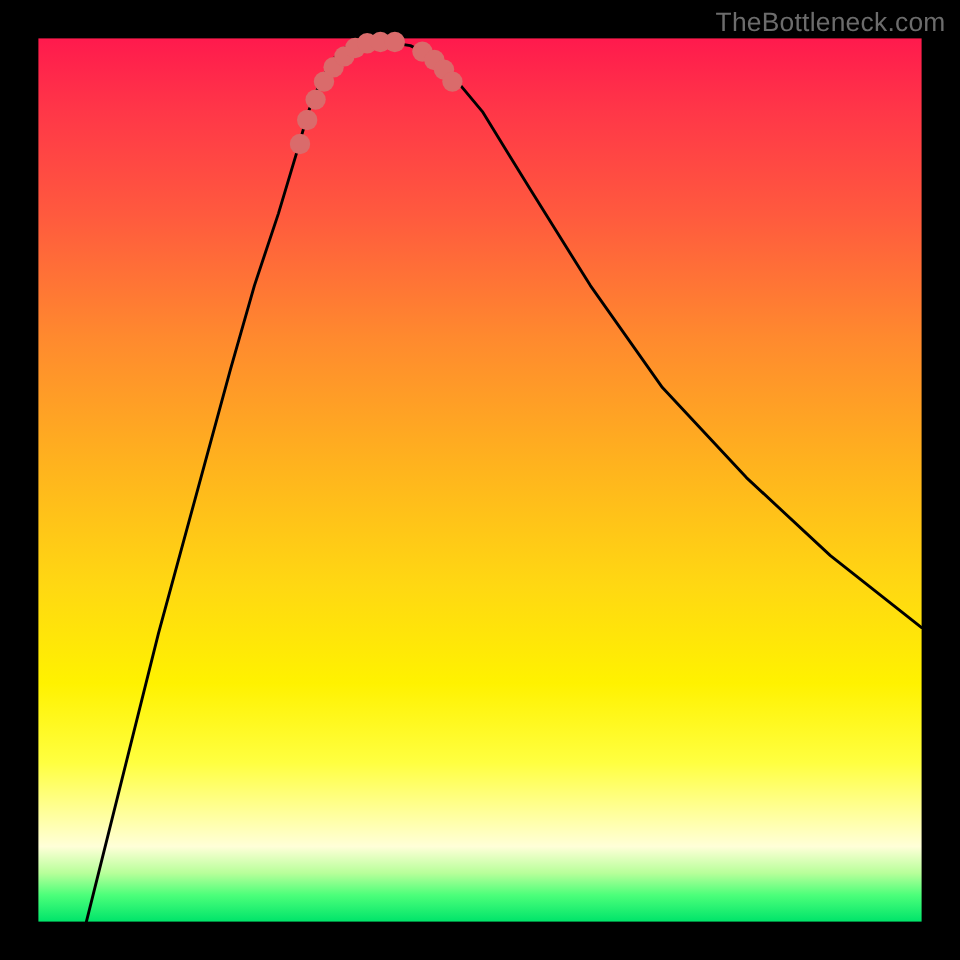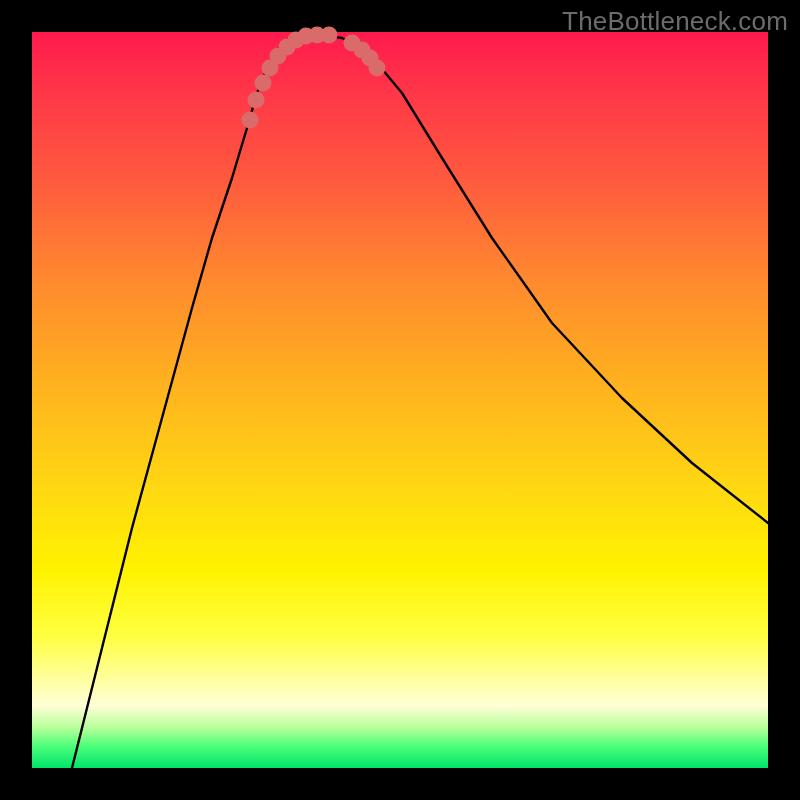--- a/index.html
+++ b/index.html
@@ -38,21 +38,21 @@
       #ffffd8 91.5%,
       #b8ff9a 94.5%,
       #4cff7a 97%,
       #00e46a 100%);
   }
   .watermark {
     position: absolute;
     top: 6px;
     right: 12px;
     color: #6c6c6c;
-    font-size: 26px;
+    font-size: 22px;
     font-weight: 500;
     letter-spacing: 0.2px;
     z-index: 50;
     user-select: none;
   }
   svg.curves {
     position: absolute;
     left: 0;
     top: 0;
     width: 736px;

